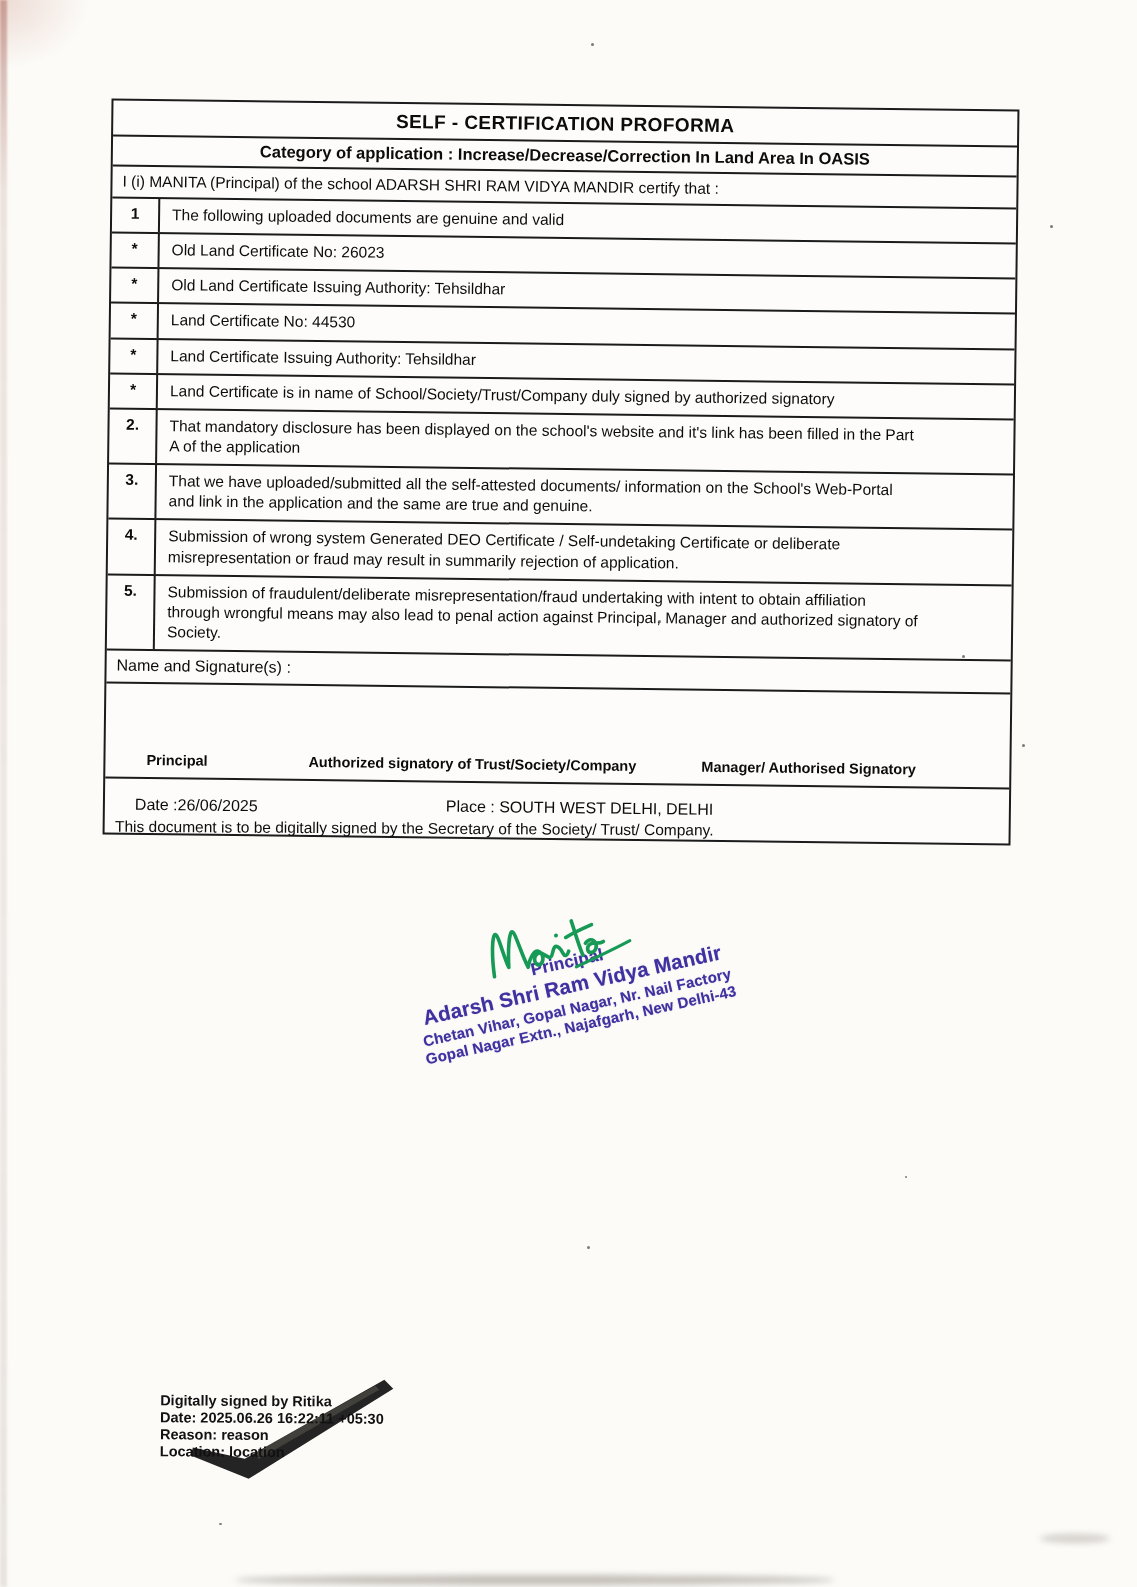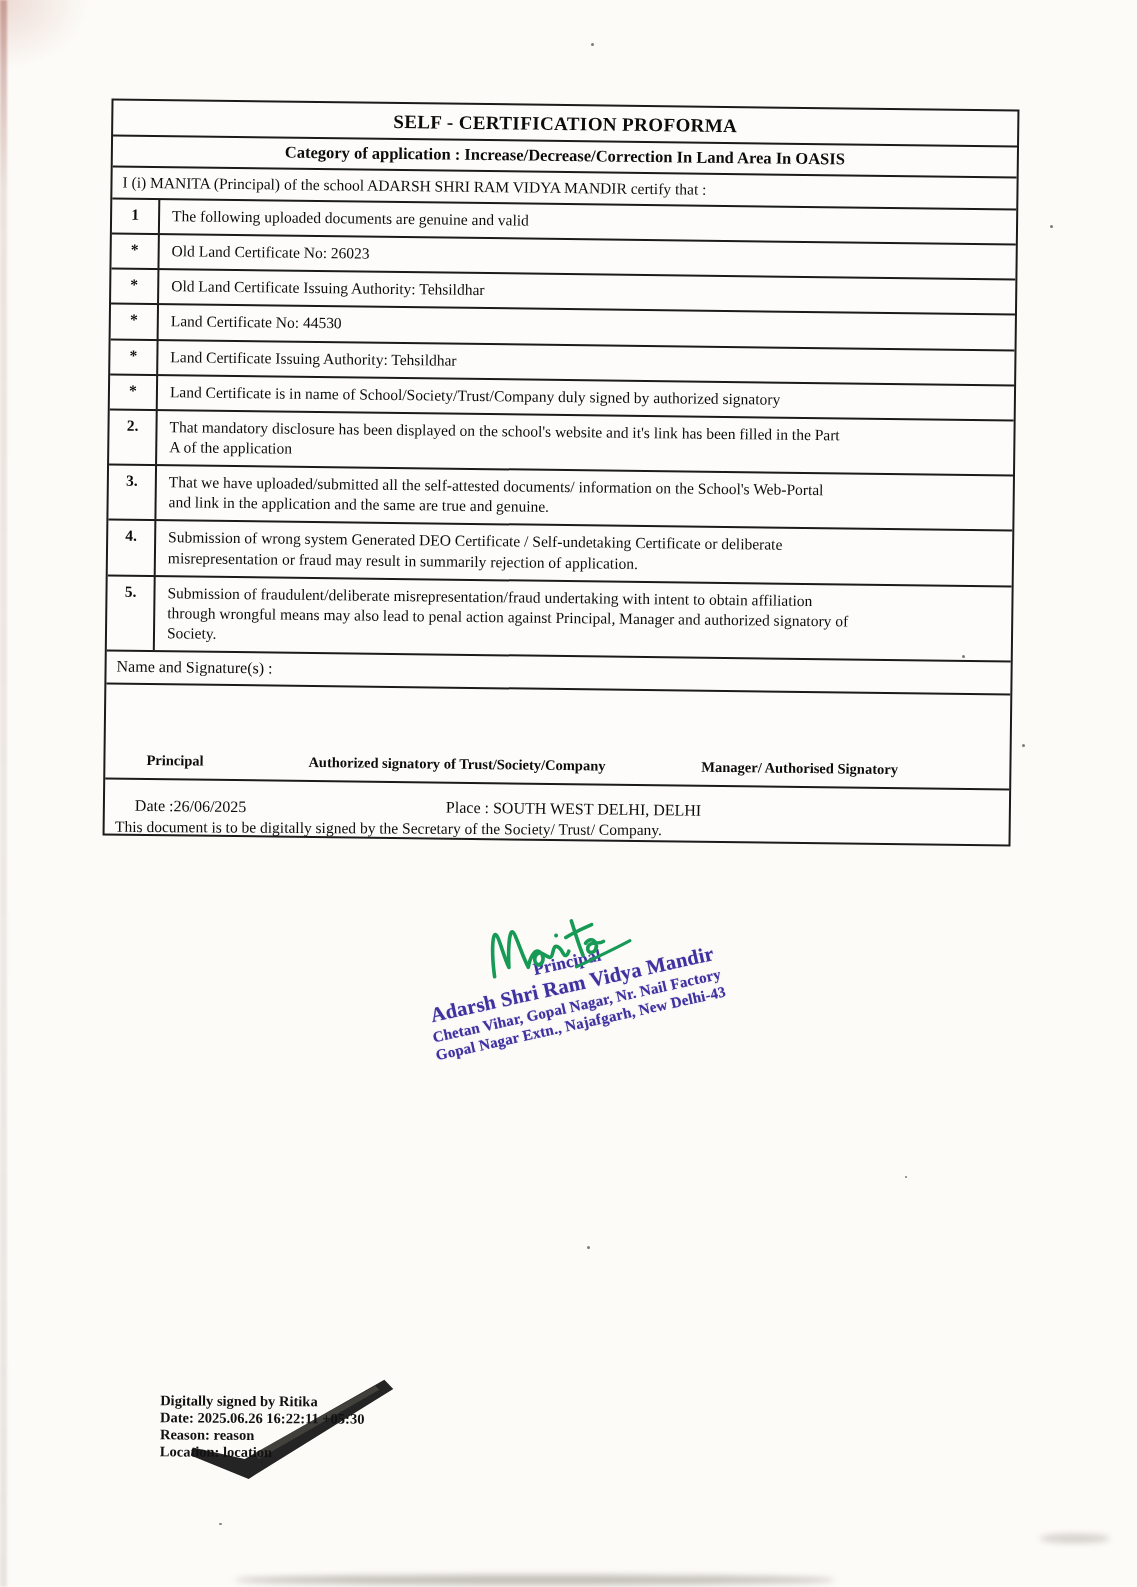--- a/index.html
+++ b/index.html
@@ -3,21 +3,21 @@
 <meta charset="utf-8">
 <style>
   html,body{margin:0;padding:0;}
   body{
     width:1137px;height:1587px;position:relative;overflow:hidden;
     background:#fcfbf8;
     font-family:"Liberation Sans", sans-serif;
     color:#0c0c0c;
     -webkit-font-smoothing:antialiased;
   }
-  .page{position:absolute;inset:0;font-family:Liberation Serif, serif;}
+  .page{position:absolute;inset:0;}
   
   .edge-left{position:absolute;left:0;top:0;width:7px;height:100%;
     background:linear-gradient(to bottom, rgba(150,70,60,.45), rgba(170,120,105,.18) 12%, rgba(160,130,120,.14) 60%, rgba(150,130,118,.18));
     filter:blur(1px);}
   .corner-tint{position:absolute;left:0;top:0;width:90px;height:70px;
     background:radial-gradient(ellipse at 0 0, rgba(190,120,100,.25), rgba(190,120,100,0) 70%);}
   .bottom-smudge{position:absolute;left:235px;top:1575px;width:600px;height:10px;
     background:rgba(125,115,105,.45);border-radius:50%;filter:blur(3px);}
   .bottom-smudge2{position:absolute;left:1040px;top:1534px;width:70px;height:9px;
     background:rgba(140,130,120,.35);border-radius:50%;filter:blur(3px);}

